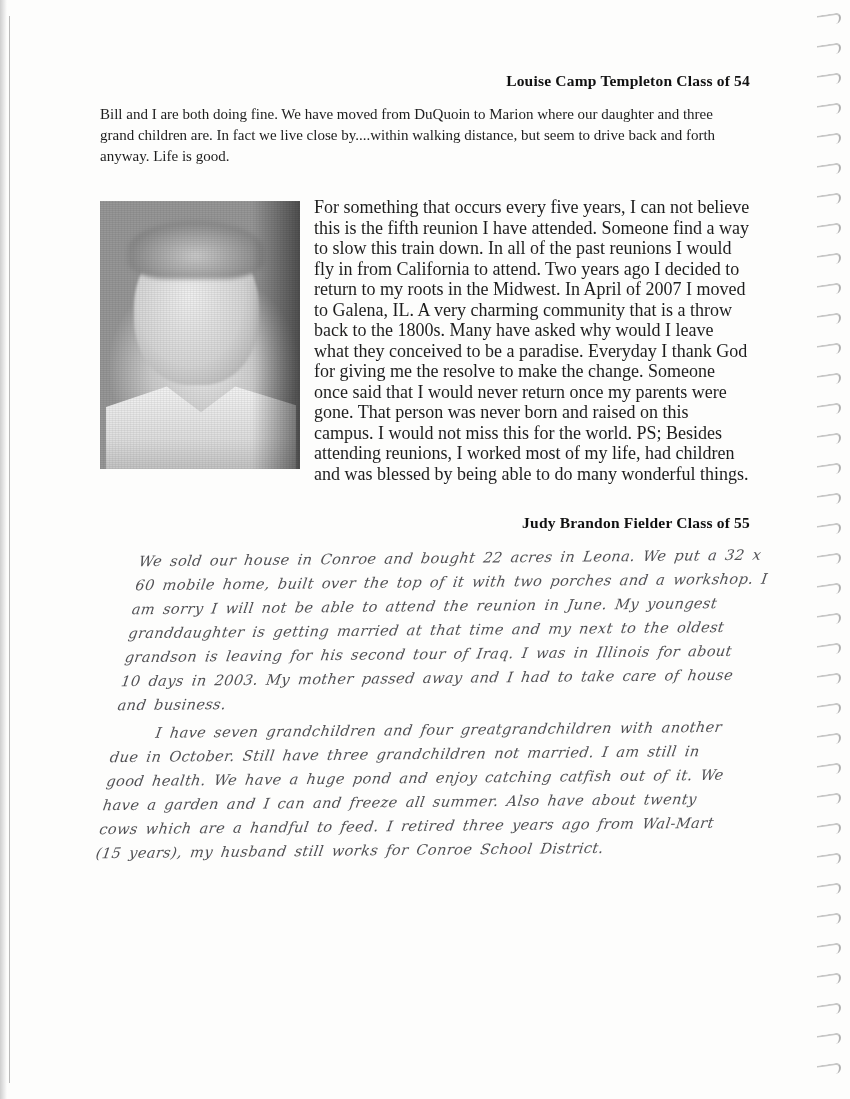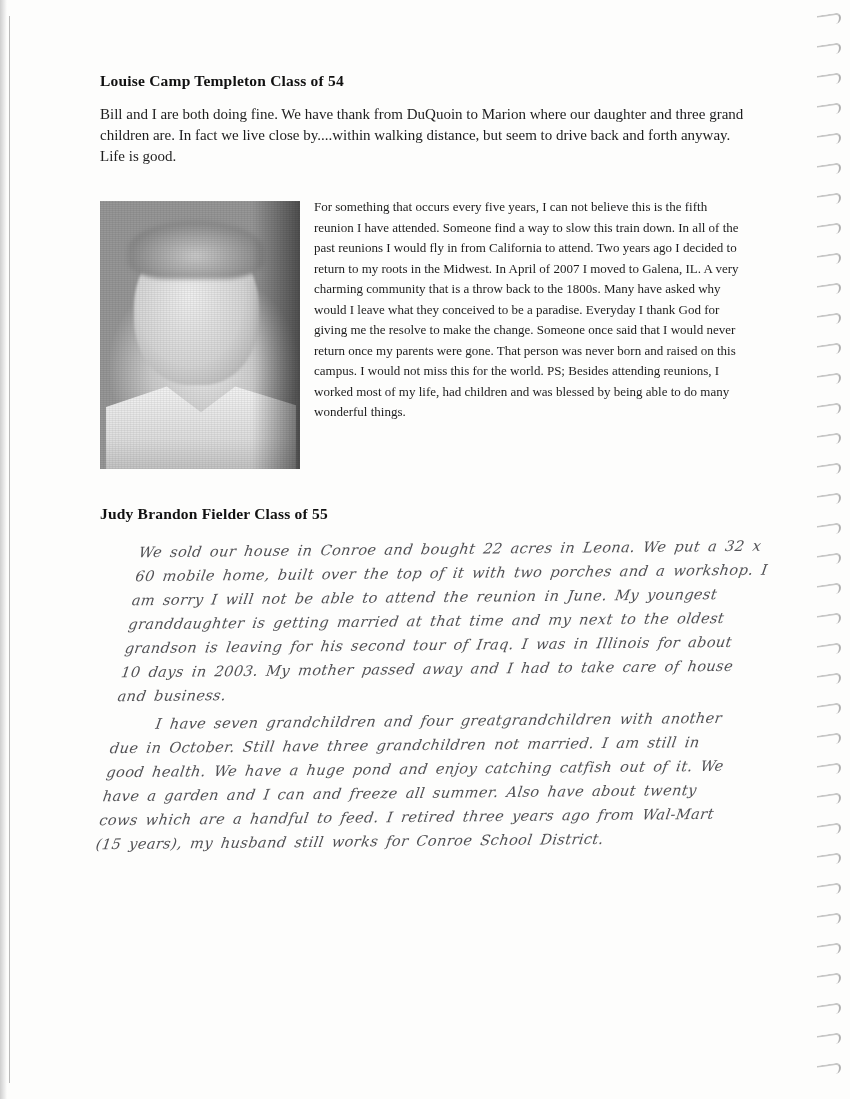--- a/index.html
+++ b/index.html
@@ -65,20 +65,21 @@
     top: 72px;
     width: 650px;
   }
 
   h2.entry-title {
     font-size: 15.5px;
     font-weight: bold;
     margin: 0 0 14px 0;
     letter-spacing: .2px;
     color: #111;
+    text-align: right;
   }
 
   .entry { margin-bottom: 30px; }
 
   .body-text {
     font-size: 15px;
     line-height: 21px;
     margin: 0;
     text-align: left;
     color: #1d1d1d;
@@ -146,21 +147,21 @@
   .photo .grain {
     position: absolute;
     inset: 0;
     opacity: .22;
     background-image:
       repeating-linear-gradient(0deg, rgba(0,0,0,.25) 0 1px, rgba(255,255,255,0) 1px 2px),
       repeating-linear-gradient(90deg, rgba(0,0,0,.18) 0 1px, rgba(255,255,255,0) 1px 3px);
   }
 
   .photo-text {
-    font-size: 13px;
+    font-size: 18px;
     line-height: 20.5px;
     color: #1d1d1d;
     padding-left: 42px;
   }
   .photo-text p { margin: 0; }
 
   
   .handwriting {
     margin-top: 12px;
     padding-left: 18px;
@@ -222,21 +223,21 @@
     <div class="coil" style="top:974px"></div>
     <div class="coil" style="top:1004px"></div>
     <div class="coil" style="top:1034px"></div>
     <div class="coil" style="top:1064px"></div>
   </div>
 
   <div class="content">
 
     <section class="entry">
       <h2 class="entry-title">Louise Camp Templeton Class of 54</h2>
-      <p class="body-text">Bill and I are both doing fine. We have thank from DuQuoin to Marion where our daughter and three grand children are. In fact we live close by....within walking distance, but seem to drive back and forth anyway. Life is good.</p>
+      <p class="body-text">Bill and I are both doing fine. We have moved from DuQuoin to Marion where our daughter and three grand children are. In fact we live close by....within walking distance, but seem to drive back and forth anyway. Life is good.</p>
     </section>
 
     <section class="entry">
       <div class="photo-block">
         <div class="photo">
           <div class="bg"></div>
           <div class="face"></div>
           <div class="hair"></div>
           <div class="collar"></div>
           <div class="shadow-right"></div>

